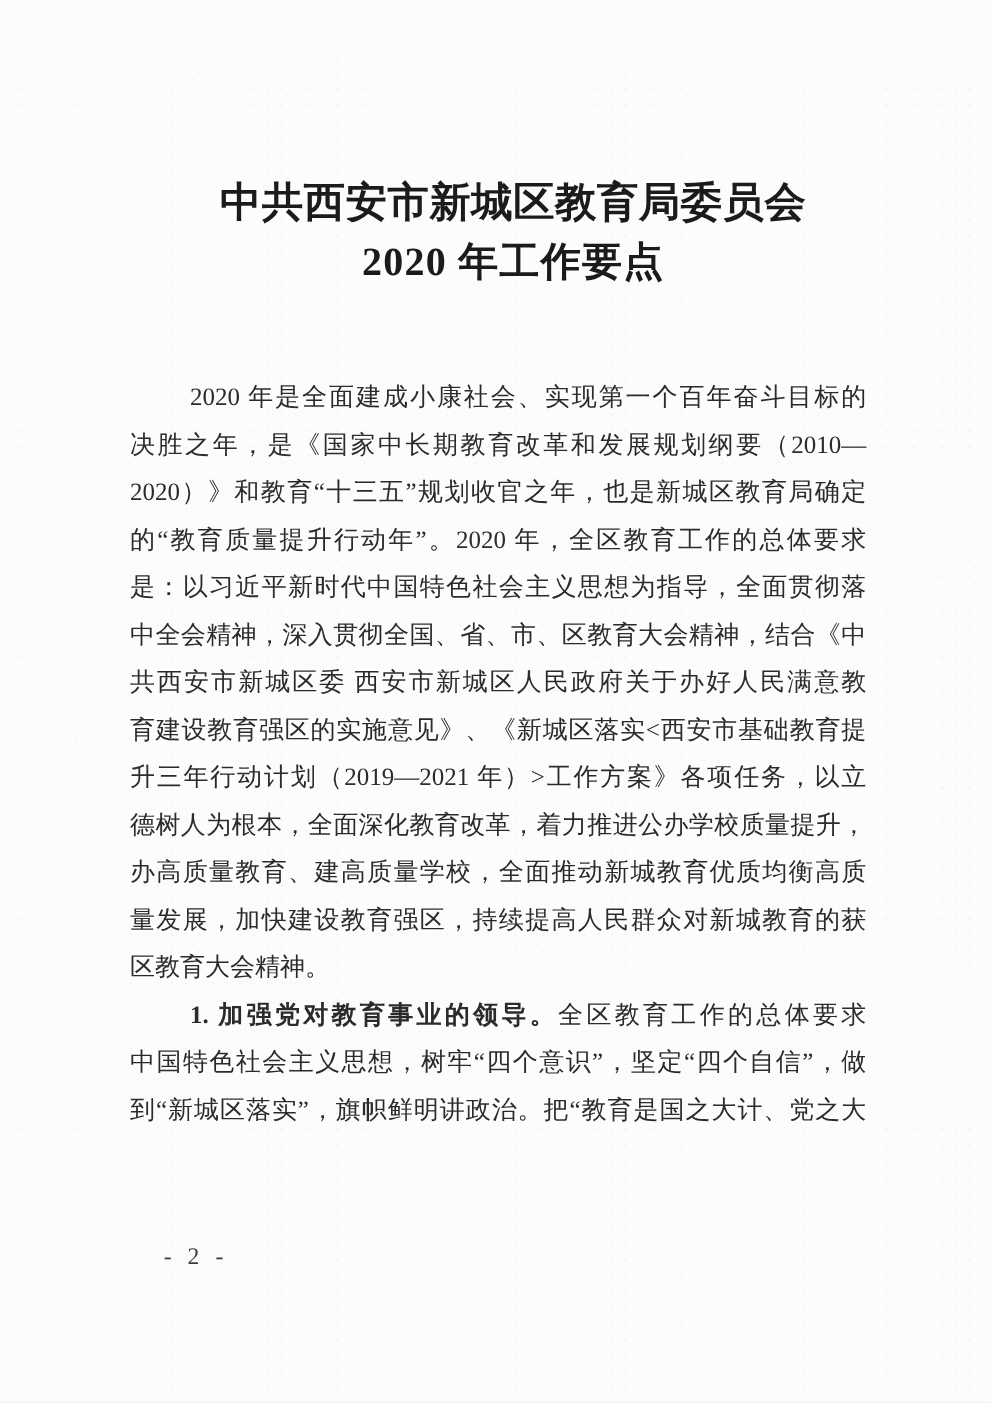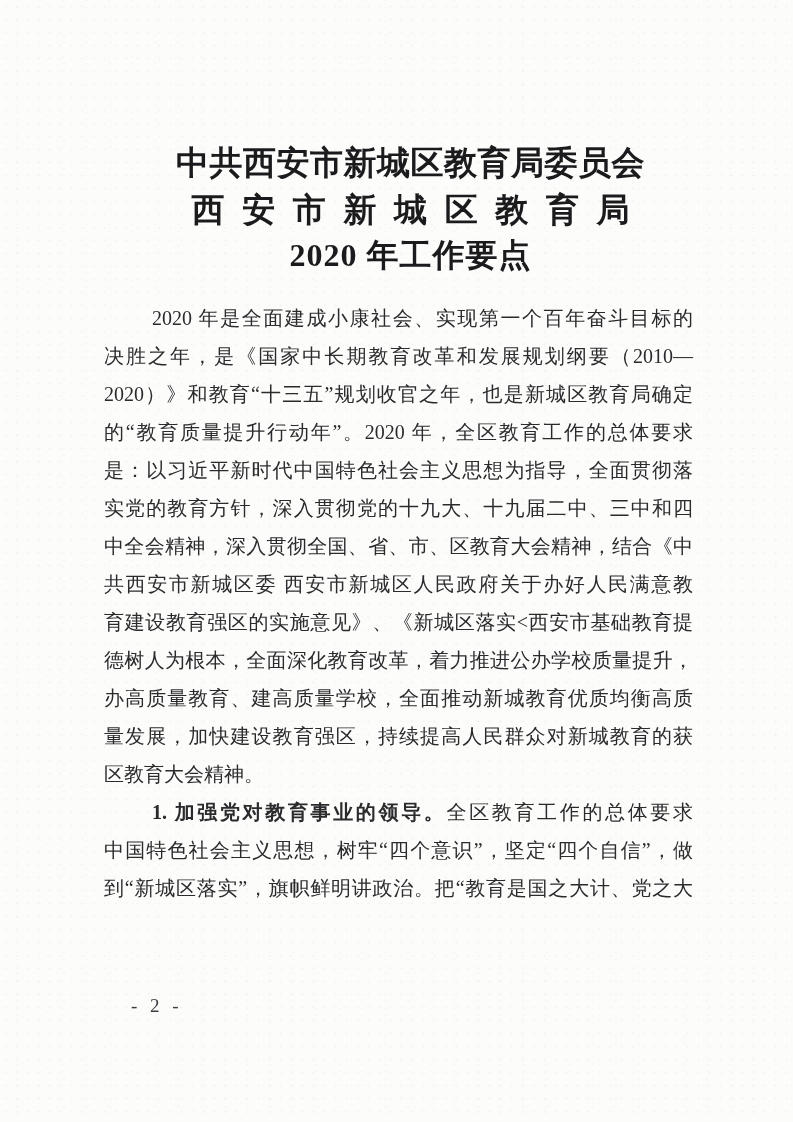--- a/index.html
+++ b/index.html
@@ -90,34 +90,33 @@
   }
 </style>
 </head>
 <body>
 
 <div class="page">
   <div class="scan-texture"></div>
 
   <header class="title-block">
     <div class="title-line-1">中共西安市新城区教育局委员会</div>
-    <div class="title-line-2">西 安 市 新 城 区 教 育 局</div>
     <div class="title-line-3">2020 年工作要点</div>
   </header>
 
   <main class="body-block">
     <div class="line indent">2020 年是全面建成小康社会、实现第一个百年奋斗目标的</div>
     <div class="line">决胜之年，是《国家中长期教育改革和发展规划纲要（2010—</div>
     <div class="line">2020）》和教育“十三五”规划收官之年，也是新城区教育局确定</div>
     <div class="line">的“教育质量提升行动年”。2020 年，全区教育工作的总体要求</div>
     <div class="line">是：以习近平新时代中国特色社会主义思想为指导，全面贯彻落</div>
-    <div class="line">实党的教育方针，深入贯彻党的十九大、十九届二中、三中和四</div>
     <div class="line">中全会精神，深入贯彻全国、省、市、区教育大会精神，结合《中</div>
     <div class="line">共西安市新城区委 西安市新城区人民政府关于办好人民满意教</div>
     <div class="line">育建设教育强区的实施意见》、《新城区落实&lt;西安市基础教育提</div>
+    <div class="line">升三年行动计划（2019—2021 年）&gt;工作方案》各项任务，以立</div>
     <div class="line">德树人为根本，全面深化教育改革，着力推进公办学校质量提升，</div>
     <div class="line">办高质量教育、建高质量学校，全面推动新城教育优质均衡高质</div>
     <div class="line">量发展，加快建设教育强区，持续提高人民群众对新城教育的获</div>
     <div class="line para-end">区教育大会精神。</div>
 
 
     <div class="line indent">
       <span class="lead">1. 加强党对教育事业的领导。</span><span>全区教育工作的总体要求</span>
     </div>
     <div class="line">中国特色社会主义思想，树牢“四个意识”，坚定“四个自信”，做</div>

